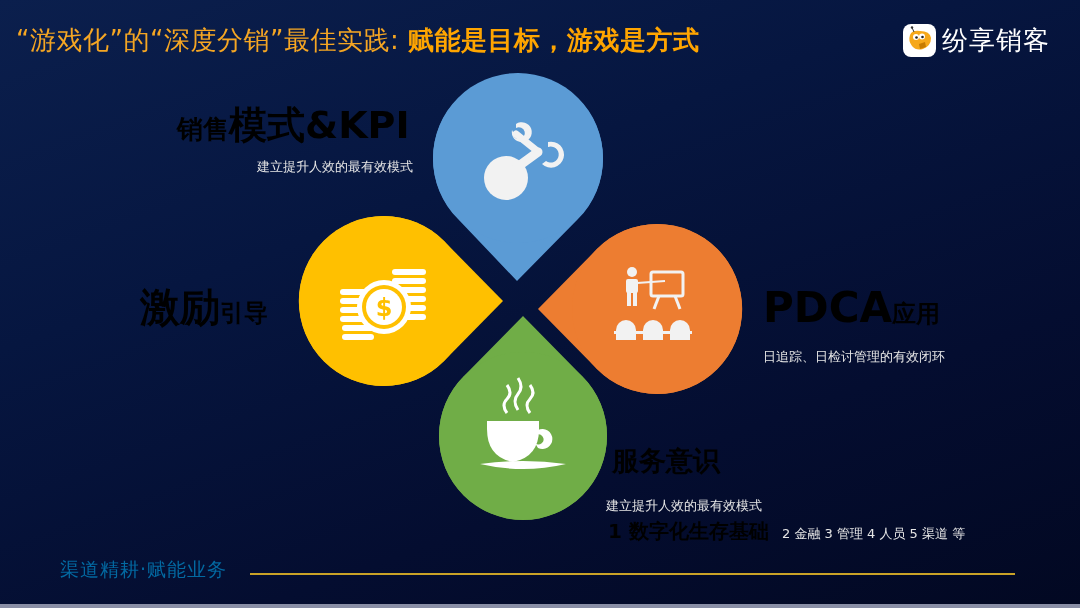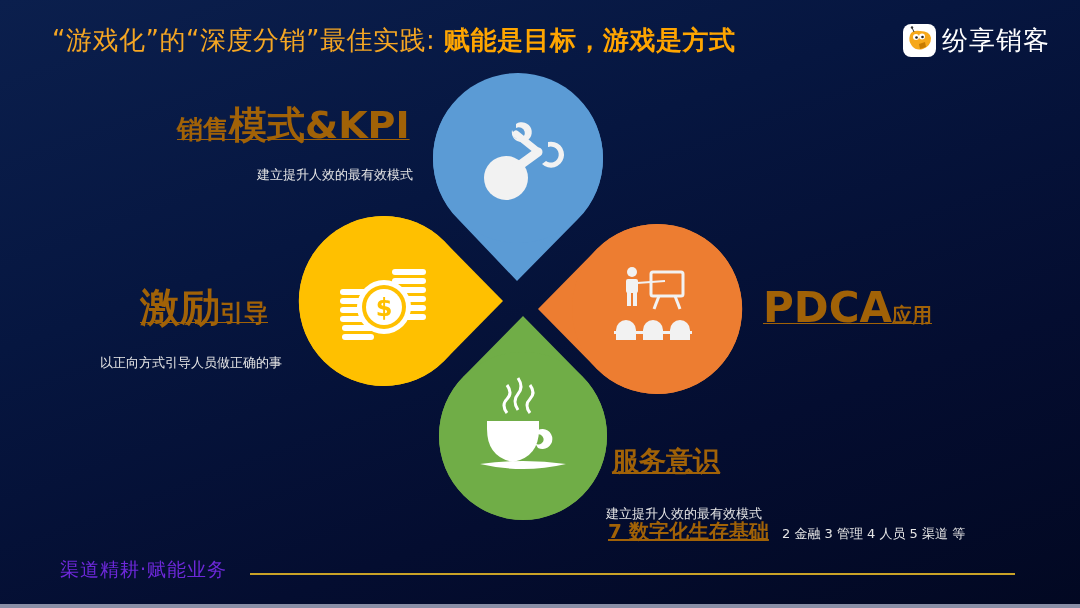--- a/index.html
+++ b/index.html
@@ -4,33 +4,33 @@
 <style>
   html, body { margin:0; padding:0; }
   body {
     width:1080px; height:608px; overflow:hidden; position:relative;
     background: linear-gradient(160deg, #0b1f4d 0%, #061640 35%, #040d30 70%, #020822 100%);
     font-family: "DejaVu Sans", "Liberation Sans", sans-serif;
   }
   .abs { position:absolute; }
   .title {
     left:16px; top:16px; height:48px; line-height:48px;
-    font-size:26px; color:#f5a623; white-space:nowrap; letter-spacing:0.5px;margin-left:36px;
+    font-size:26px; color:#f5a623; white-space:nowrap; letter-spacing:0.5px;
   }
   .title .bold { font-weight:bold; color:#ffa500; }
   .logo { left:903px; top:20px; height:40px; display:flex; align-items:center; gap:6px; }
   .logo-badge {
     width:33px; height:33px; border-radius:8px; background:#ffffff;
     display:flex; align-items:center; justify-content:center;
   }
   .logo-text { color:#ffffff; font-size:26px; letter-spacing:1px; }
-  .h-orange { color:#a16207; font-weight:bold; white-space:nowrap;text-decoration:underline; }
-  .desc { color:#e6e6e6; font-size:13px; white-space:nowrap; line-height:22px;margin-top:8px; }
+  .h-orange { color:#000000; font-weight:bold; white-space:nowrap; }
+  .desc { color:#e6e6e6; font-size:13px; white-space:nowrap; line-height:22px; }
   .footer-text {
-    left:60px; top:557px; font-size:19px; color:#6d28d9; letter-spacing:1px;
+    left:60px; top:557px; font-size:19px; color:#0369a1; letter-spacing:1px;
   }
   .footer-line {
     left:250px; top:573px; width:765px; height:2px; background:#c9a227;
   }
   .bottom-bar { left:0; top:604px; width:1080px; height:4px; background:#8a8fa6; }
 </style>
 </head>
 <body>
 
 <div class="abs title">
@@ -129,31 +129,31 @@
 
 <div class="abs h-orange" style="left:177px; top:100px;">
   <span style="font-size:26px;">销售</span><span style="font-size:38px;">模式&amp;KPI</span>
 </div>
 <div class="abs desc" style="left:257px; top:156px;">建立提升人效的最有效模式</div>
 
 <div class="abs h-orange" style="left:140px; top:280px;text-align:right;">
   <span style="font-size:40px;">激励</span><span style="font-size:24px;">引导</span>
 </div>
 <div class="abs desc" style="left:94px; top:344px; text-align:right; width:188px;">
-  <div>以正向方式引导人员做正确的事</div>
 </div>
 
 <div class="abs h-orange" style="left:763px; top:283px;">
-  <span style="font-size:42px;margin-top:27px;">PDCA</span><span style="font-size:20px;">应用</span>
+  <span style="font-size:42px;margin-top:27px;">PDCA</span><span style="font-size:24px;">应用</span>
 </div>
 <div class="abs desc" style="left:763px; top:346px;">
+  <div>日追踪、日检讨管理的有效闭环</div>
 </div>
 
 <div class="abs h-orange" style="left:612px; top:443px; font-size:27px;">服务意识</div>
 <div class="abs desc" style="left:606px; top:495px;">建立提升人效的最有效模式</div>
 <div class="abs" style="left:608px; top:518px; white-space:nowrap;">
-  <span class="h-orange" style="font-size:20px;">7 数字化生存基础</span>
+  <span class="h-orange" style="font-size:20px;">1 数字化生存基础</span>
   <span class="desc" style="font-size:13px; margin-left:8px;">2 金融 3 管理 4 人员 5 渠道 等</span>
 </div>
 
 <div class="abs footer-text">渠道精耕·赋能业务</div>
 <div class="abs footer-line"></div>
 <div class="abs bottom-bar"></div>
 
 </body></html>

